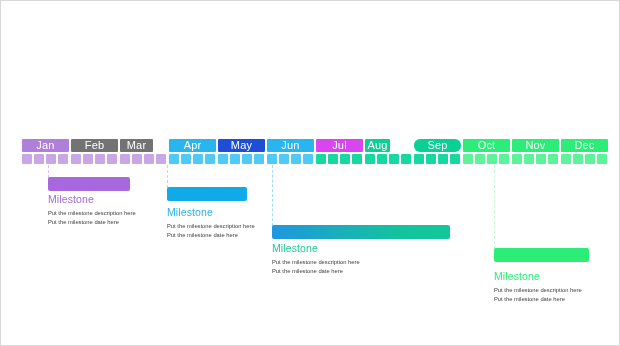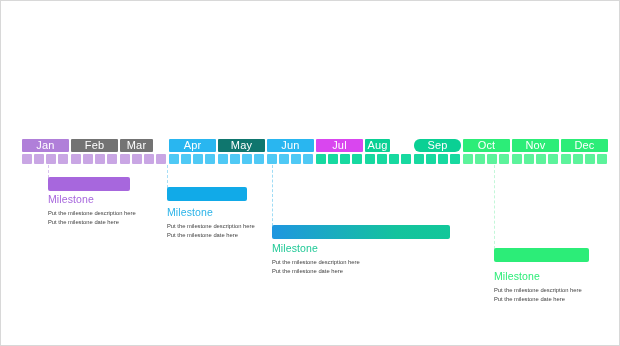--- a/index.html
+++ b/index.html
@@ -113,21 +113,21 @@
 <body>
 
 <div id="canvas" style="width: 620px; height: 346px; background: rgb(255, 255, 255); border-color: rgb(216, 216, 216);">
 
   <div id="timeline-axis" style="left: 21px; top: 138px; width: 578px;">
     <div id="month-row">
         <div class="month-cell" style="left: 0px; width: 47px; background: rgb(176, 127, 217);">Jan</div>
         <div class="month-cell" style="left: 49px; width: 47px; background: #737373;">Feb</div>
         <div class="month-cell" style="left: 98px; width: 33px; background: #737373;">Mar</div>
         <div class="month-cell" style="left: 147px; width: 47px; background: rgb(41, 182, 240);">Apr</div>
-        <div class="month-cell" style="left: 196px; width: 47px; background: #0f766e;">May</div>
+        <div class="month-cell" style="left: 196px; width: 47px; background: #1d4ed8;">May</div>
         <div class="month-cell" style="left: 245px; width: 47px; background: rgb(41, 182, 240);">Jun</div>
         <div class="month-cell" style="left: 294px; width: 47px; background: #d946ef;">Jul</div>
         <div class="month-cell" style="left: 343px; width: 25px; background: rgb(10, 208, 148);">Aug</div>
         <div class="month-cell" style="left: 392px; width: 47px; background: rgb(10, 208, 148); border-radius: 6px;">Sep</div>
         <div class="month-cell" style="left: 441px; width: 47px; background: rgb(44, 237, 120);">Oct</div>
         <div class="month-cell" style="left: 490px; width: 47px; background: rgb(44, 237, 120);">Nov</div>
         <div class="month-cell" style="left: 539px; width: 47px; background: rgb(44, 237, 120);">Dec</div>
       </div>
     <div id="week-row">
         <div class="week-cell" style="left: 0px; width: 10px; background: rgb(201, 166, 228);"></div>

